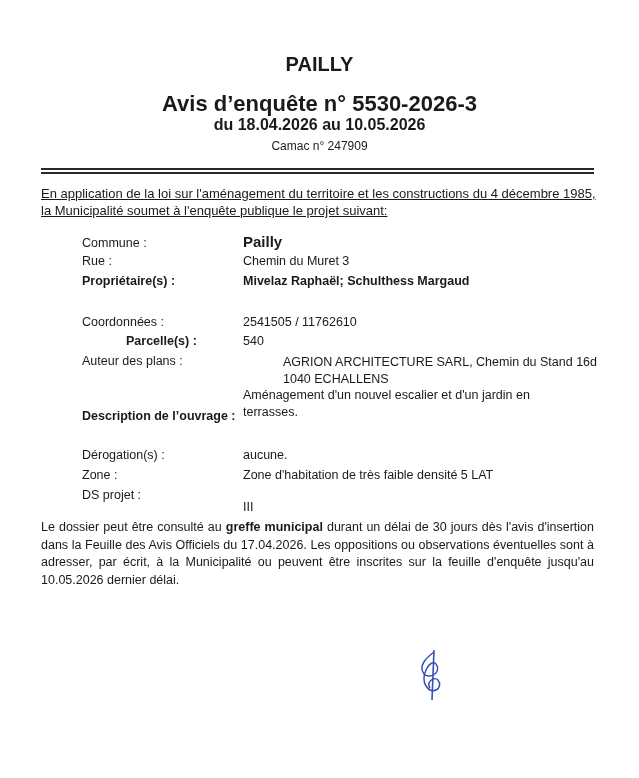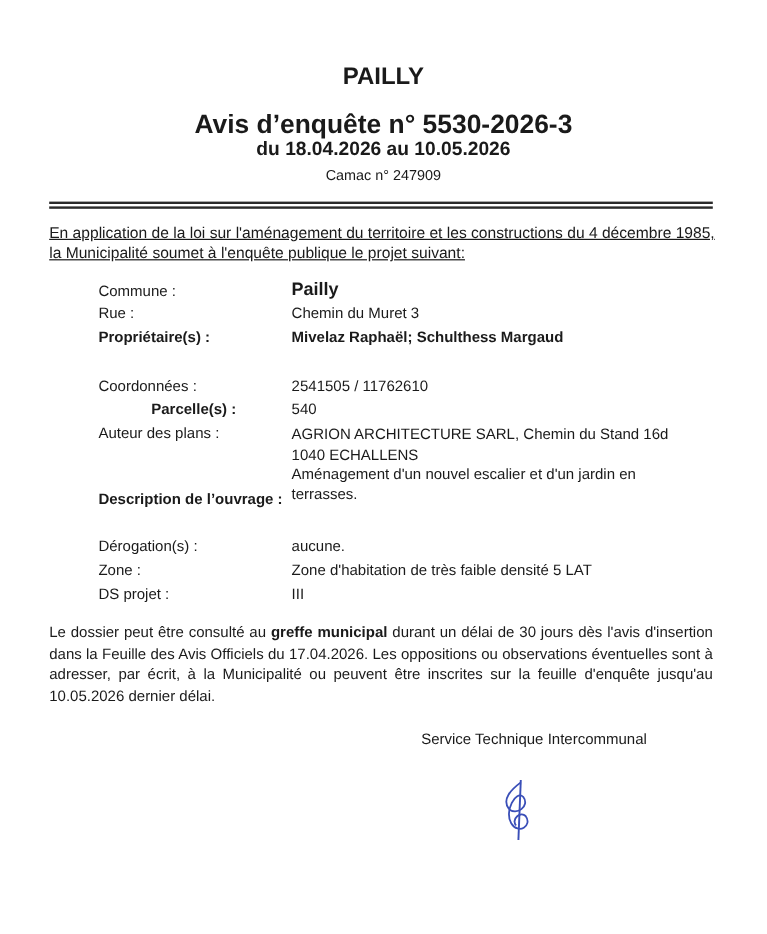--- a/index.html
+++ b/index.html
@@ -46,38 +46,37 @@
     <span class="lbl b" style="top:274px;">Propriétaire(s) :</span>
     <span class="val b" style="top:274px;">Mivelaz Raphaël; Schulthess Margaud</span>
 
     <span class="lbl" style="top:315px;">Coordonnées :</span>
     <span class="val" style="top:315px;">2541505 / 11762610</span>
 
     <span class="lbl b" style="top:334px;margin-left:44px;">Parcelle(s) :</span>
     <span class="val" style="top:334px;">540</span>
 
     <span class="lbl" style="top:354px;">Auteur des plans :</span>
-    <span class="val wrap" style="top:354px;">AGRION ARCHITECTURE SARL, Chemin du Stand 16d 1040 ECHALLENS</span>
+    <span class="val wrap" style="top:354px;margin-left:40px;">AGRION ARCHITECTURE SARL, Chemin du Stand 16d 1040 ECHALLENS</span>
 
     <span class="lbl b" style="top:409px;">Description de l’ouvrage :</span>
     <span class="val wrap" style="top:387px;">Aménagement d'un nouvel escalier et d'un jardin en terrasses.</span>
 
     <span class="lbl" style="top:448px;">Dérogation(s) :</span>
     <span class="val" style="top:448px;">aucune.</span>
 
     <span class="lbl" style="top:468px;">Zone :</span>
     <span class="val" style="top:468px;">Zone d'habitation de très faible densité 5 LAT</span>
 
     <span class="lbl" style="top:488px;">DS projet :</span>
-    <span class="val" style="top:488px;">III</span>
+    <span class="val" style="top:500px;">III</span>
   </div>
 
   <div class="abs" id="closing"><span>Le dossier peut être consulté au </span><b>greffe municipal</b><span> durant un délai de 30 jours dès l'avis d'insertion dans la Feuille des Avis Officiels du 17.04.2026. Les oppositions ou observations éventuelles sont à adresser, par écrit, à la Municipalité ou peuvent être inscrites sur la feuille d'enquête jusqu'au 10.05.2026 dernier délai.</span></div>
 
   <div class="abs" id="service">
-    <div>Service Technique Intercommunal</div>
   </div>
 
   <svg class="abs" id="sig" width="40" height="56" viewBox="0 0 40 56">
     <path d="M22 2 L20 52" stroke="#3a4fb8" stroke-width="1.6" fill="none"></path>
     <path d="M22 4 C 14 10, 6 18, 12 26 C 18 32, 30 24, 24 16 C 18 10, 8 28, 14 38 C 20 48, 32 40, 26 32 C 22 28, 14 34, 18 40" stroke="#3a4fb8" stroke-width="1.5" fill="none"></path>
   </svg>
 </div>
 
 </body></html>

